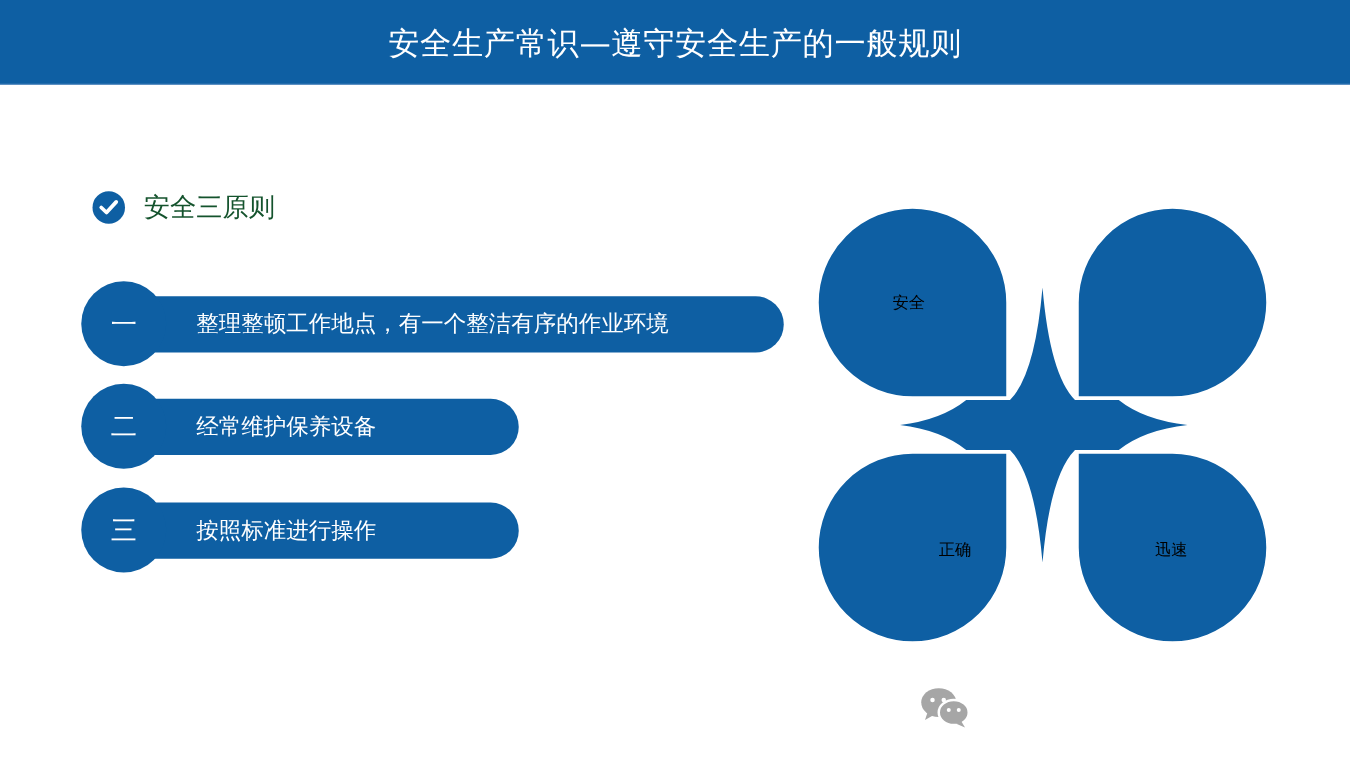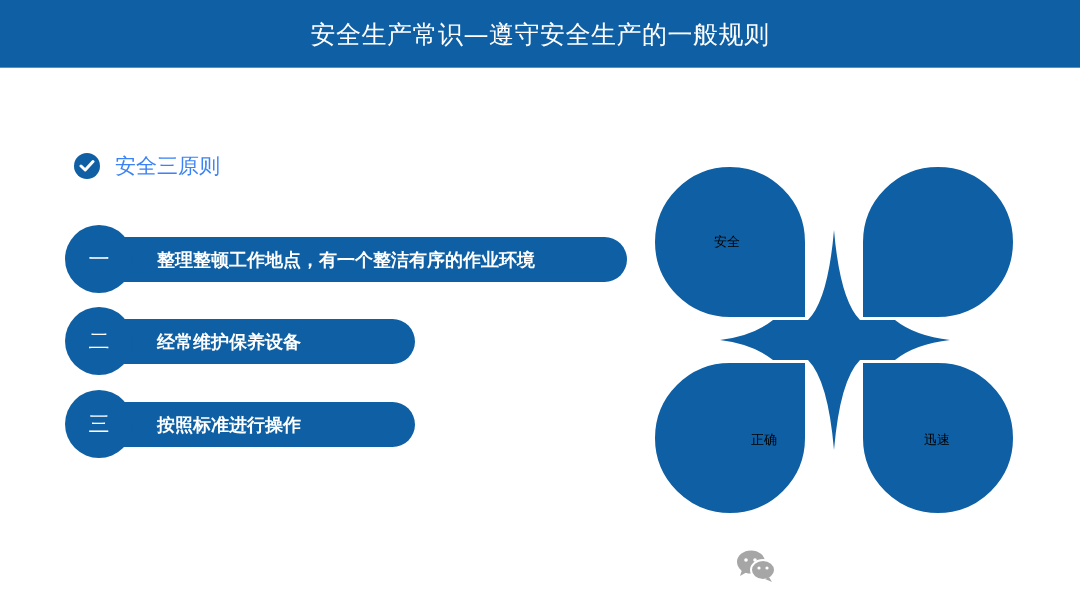--- a/index.html
+++ b/index.html
@@ -19,38 +19,38 @@
     }
     .section-title {
       position: absolute; left: 74px; top: 150px; height: 32px;
       display: flex; align-items: center;
     }
     .check-icon {
       width: 26px; height: 26px; border-radius: 50%; background: #0e5fa3;
       display: flex; align-items: center; justify-content: center;
     }
     .section-label {
-      margin-left: 15px; font-size: 21px; color: #3b82f6;
+      margin-left: 15px; font-size: 21px; color: #14532d;
     }
     .item {
       position: absolute; left: 65px; height: 68px;
     }
     .item-bar {
       position: absolute; left: 30px; top: 12px; height: 45px;
       background: #0e5fa3; border-radius: 0 23px 23px 0;
     }
     .item-circle {
       position: absolute; left: 0; top: 0; width: 68px; height: 68px;
       border-radius: 50%; background: #0e5fa3;
       display: flex; align-items: center; justify-content: center;
     }
     .item-num { color: #ffffff; font-size: 21px; }
     .item-text {
       position: absolute; left: 92px; top: 12px; height: 31px; line-height: 45px;
-      color: #ffffff; font-size: 18px; font-weight: bold; white-space: nowrap;
+      color: #ffffff; font-size: 18px; font-weight: normal; white-space: nowrap;
     }
     .diagram {
       position: absolute; left: 640px; top: 150px; width: 390px; height: 380px;
     }
     .diagram svg { position: absolute; left: 0; top: 0; }
     .petal-label {
       position: absolute; color: #000000; font-size: 13px;
       width: 100px; text-align: center; transform: translate(-50%, -50%);
     }
     .watermark {

